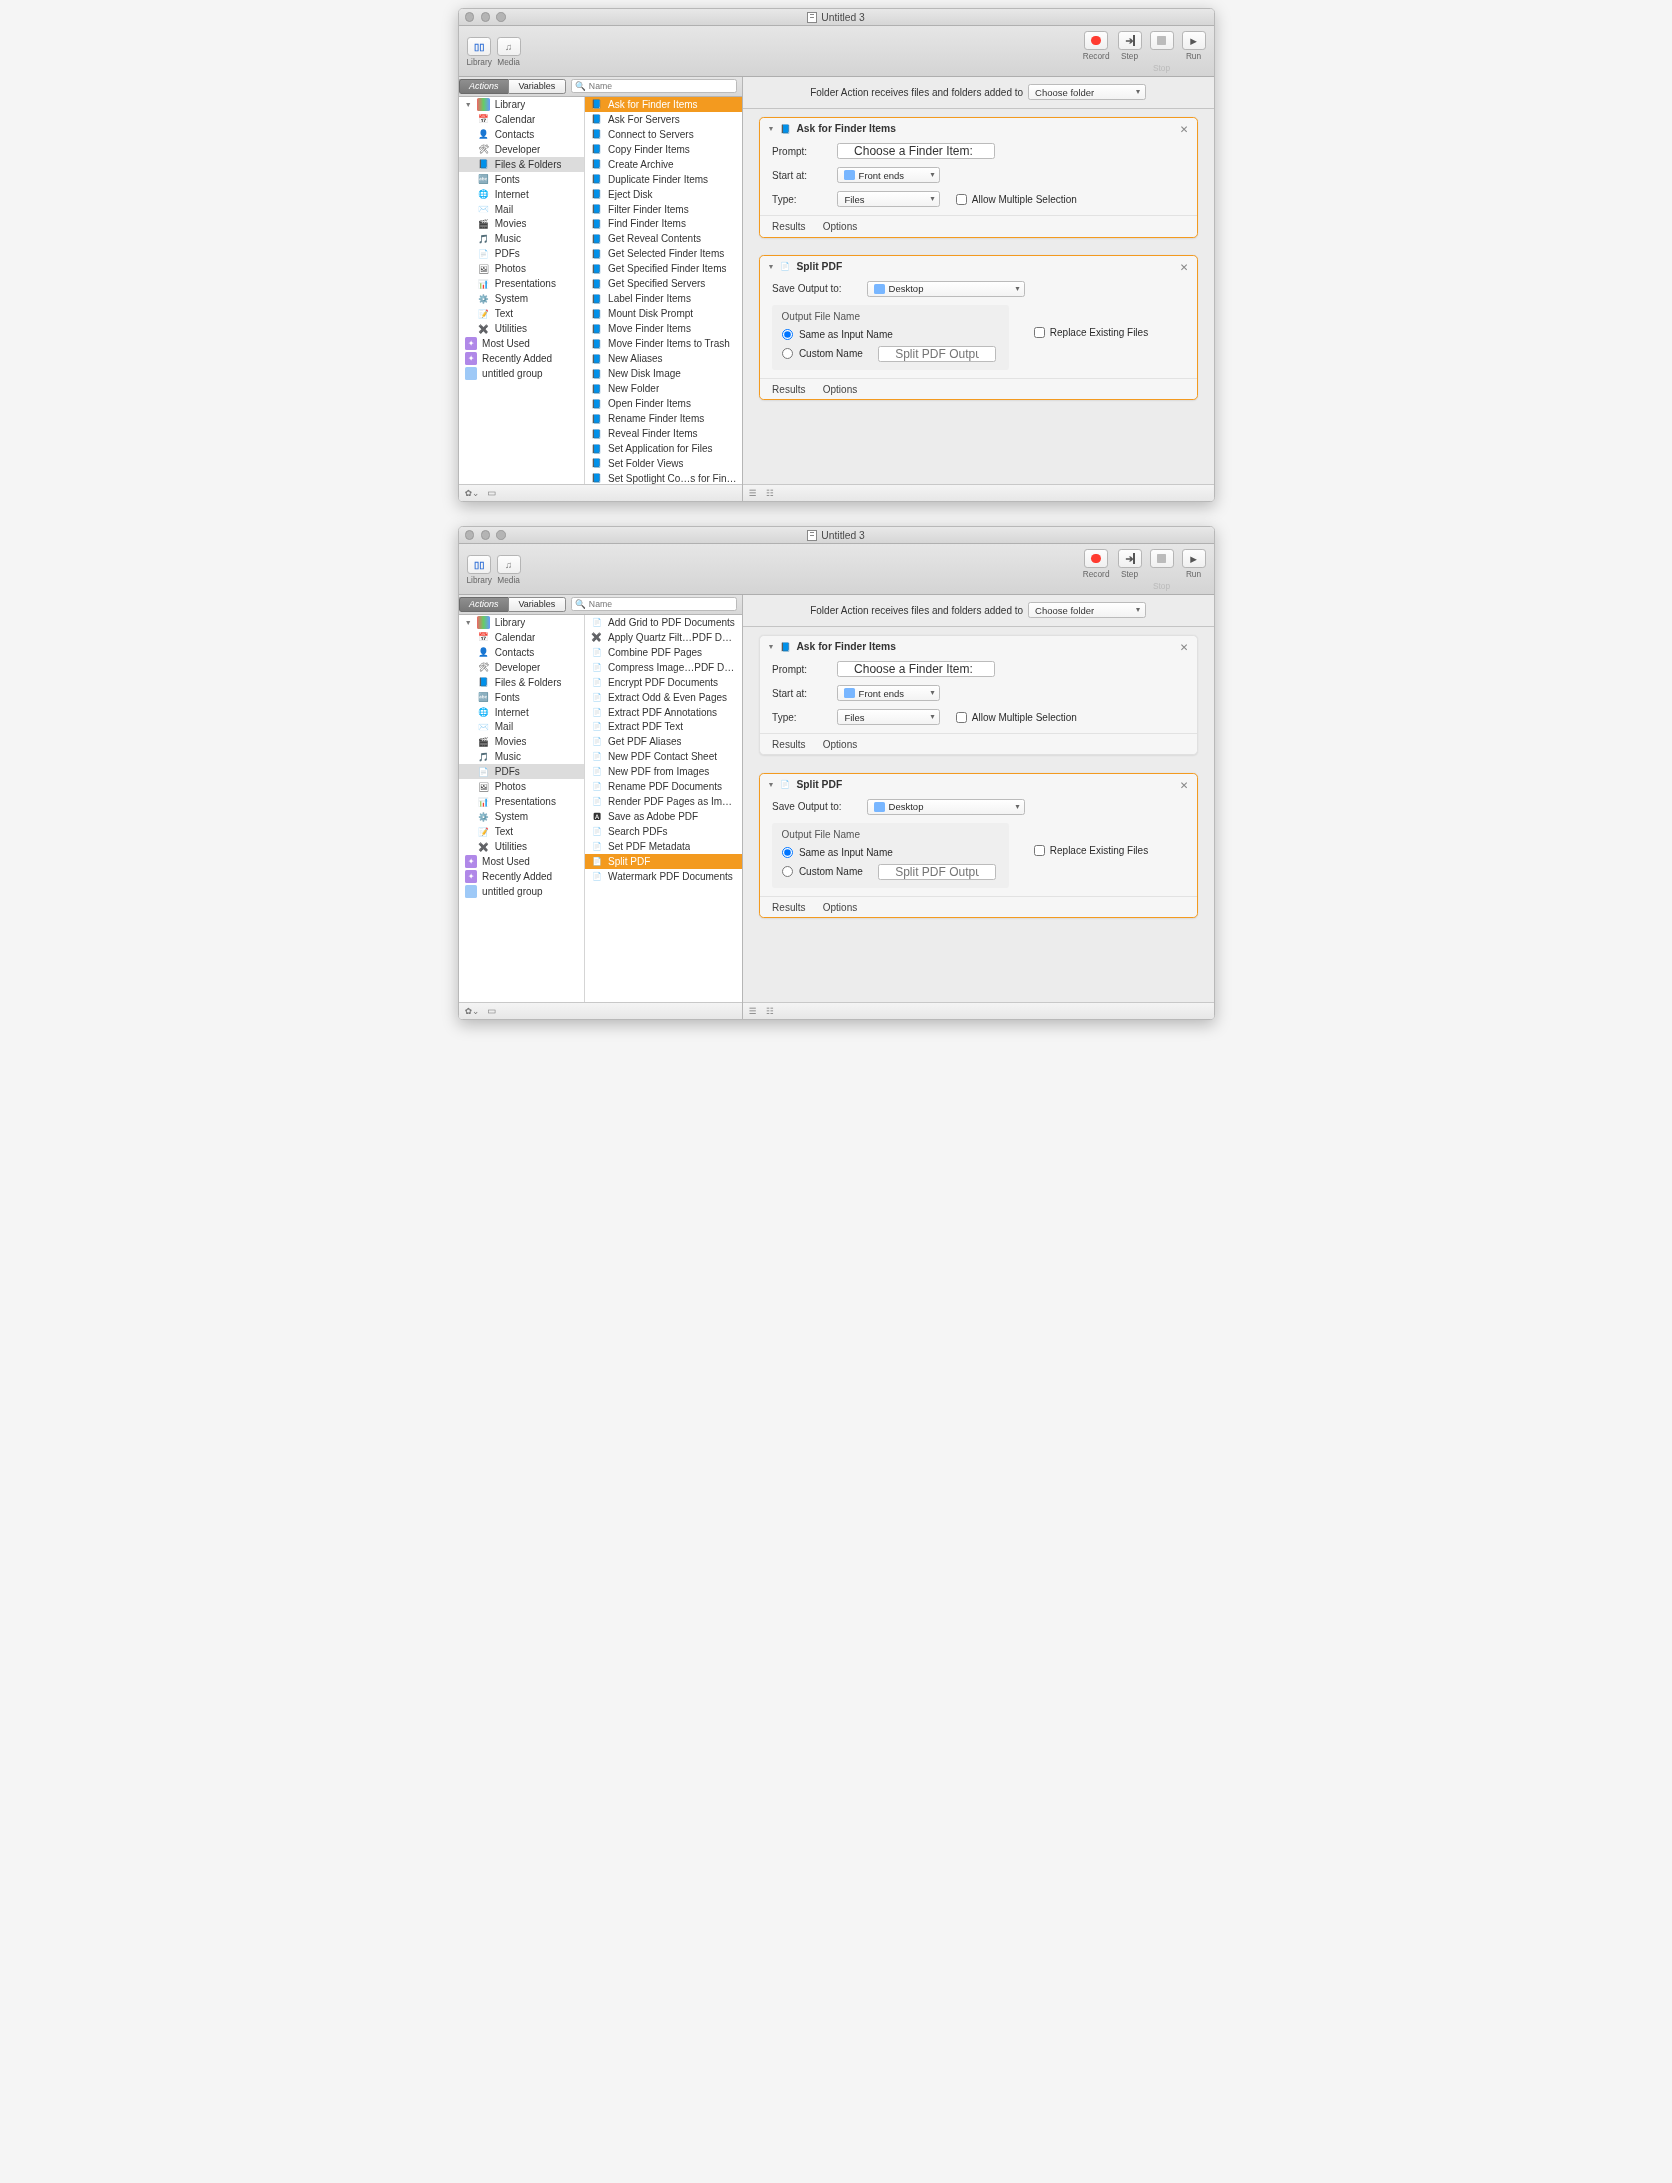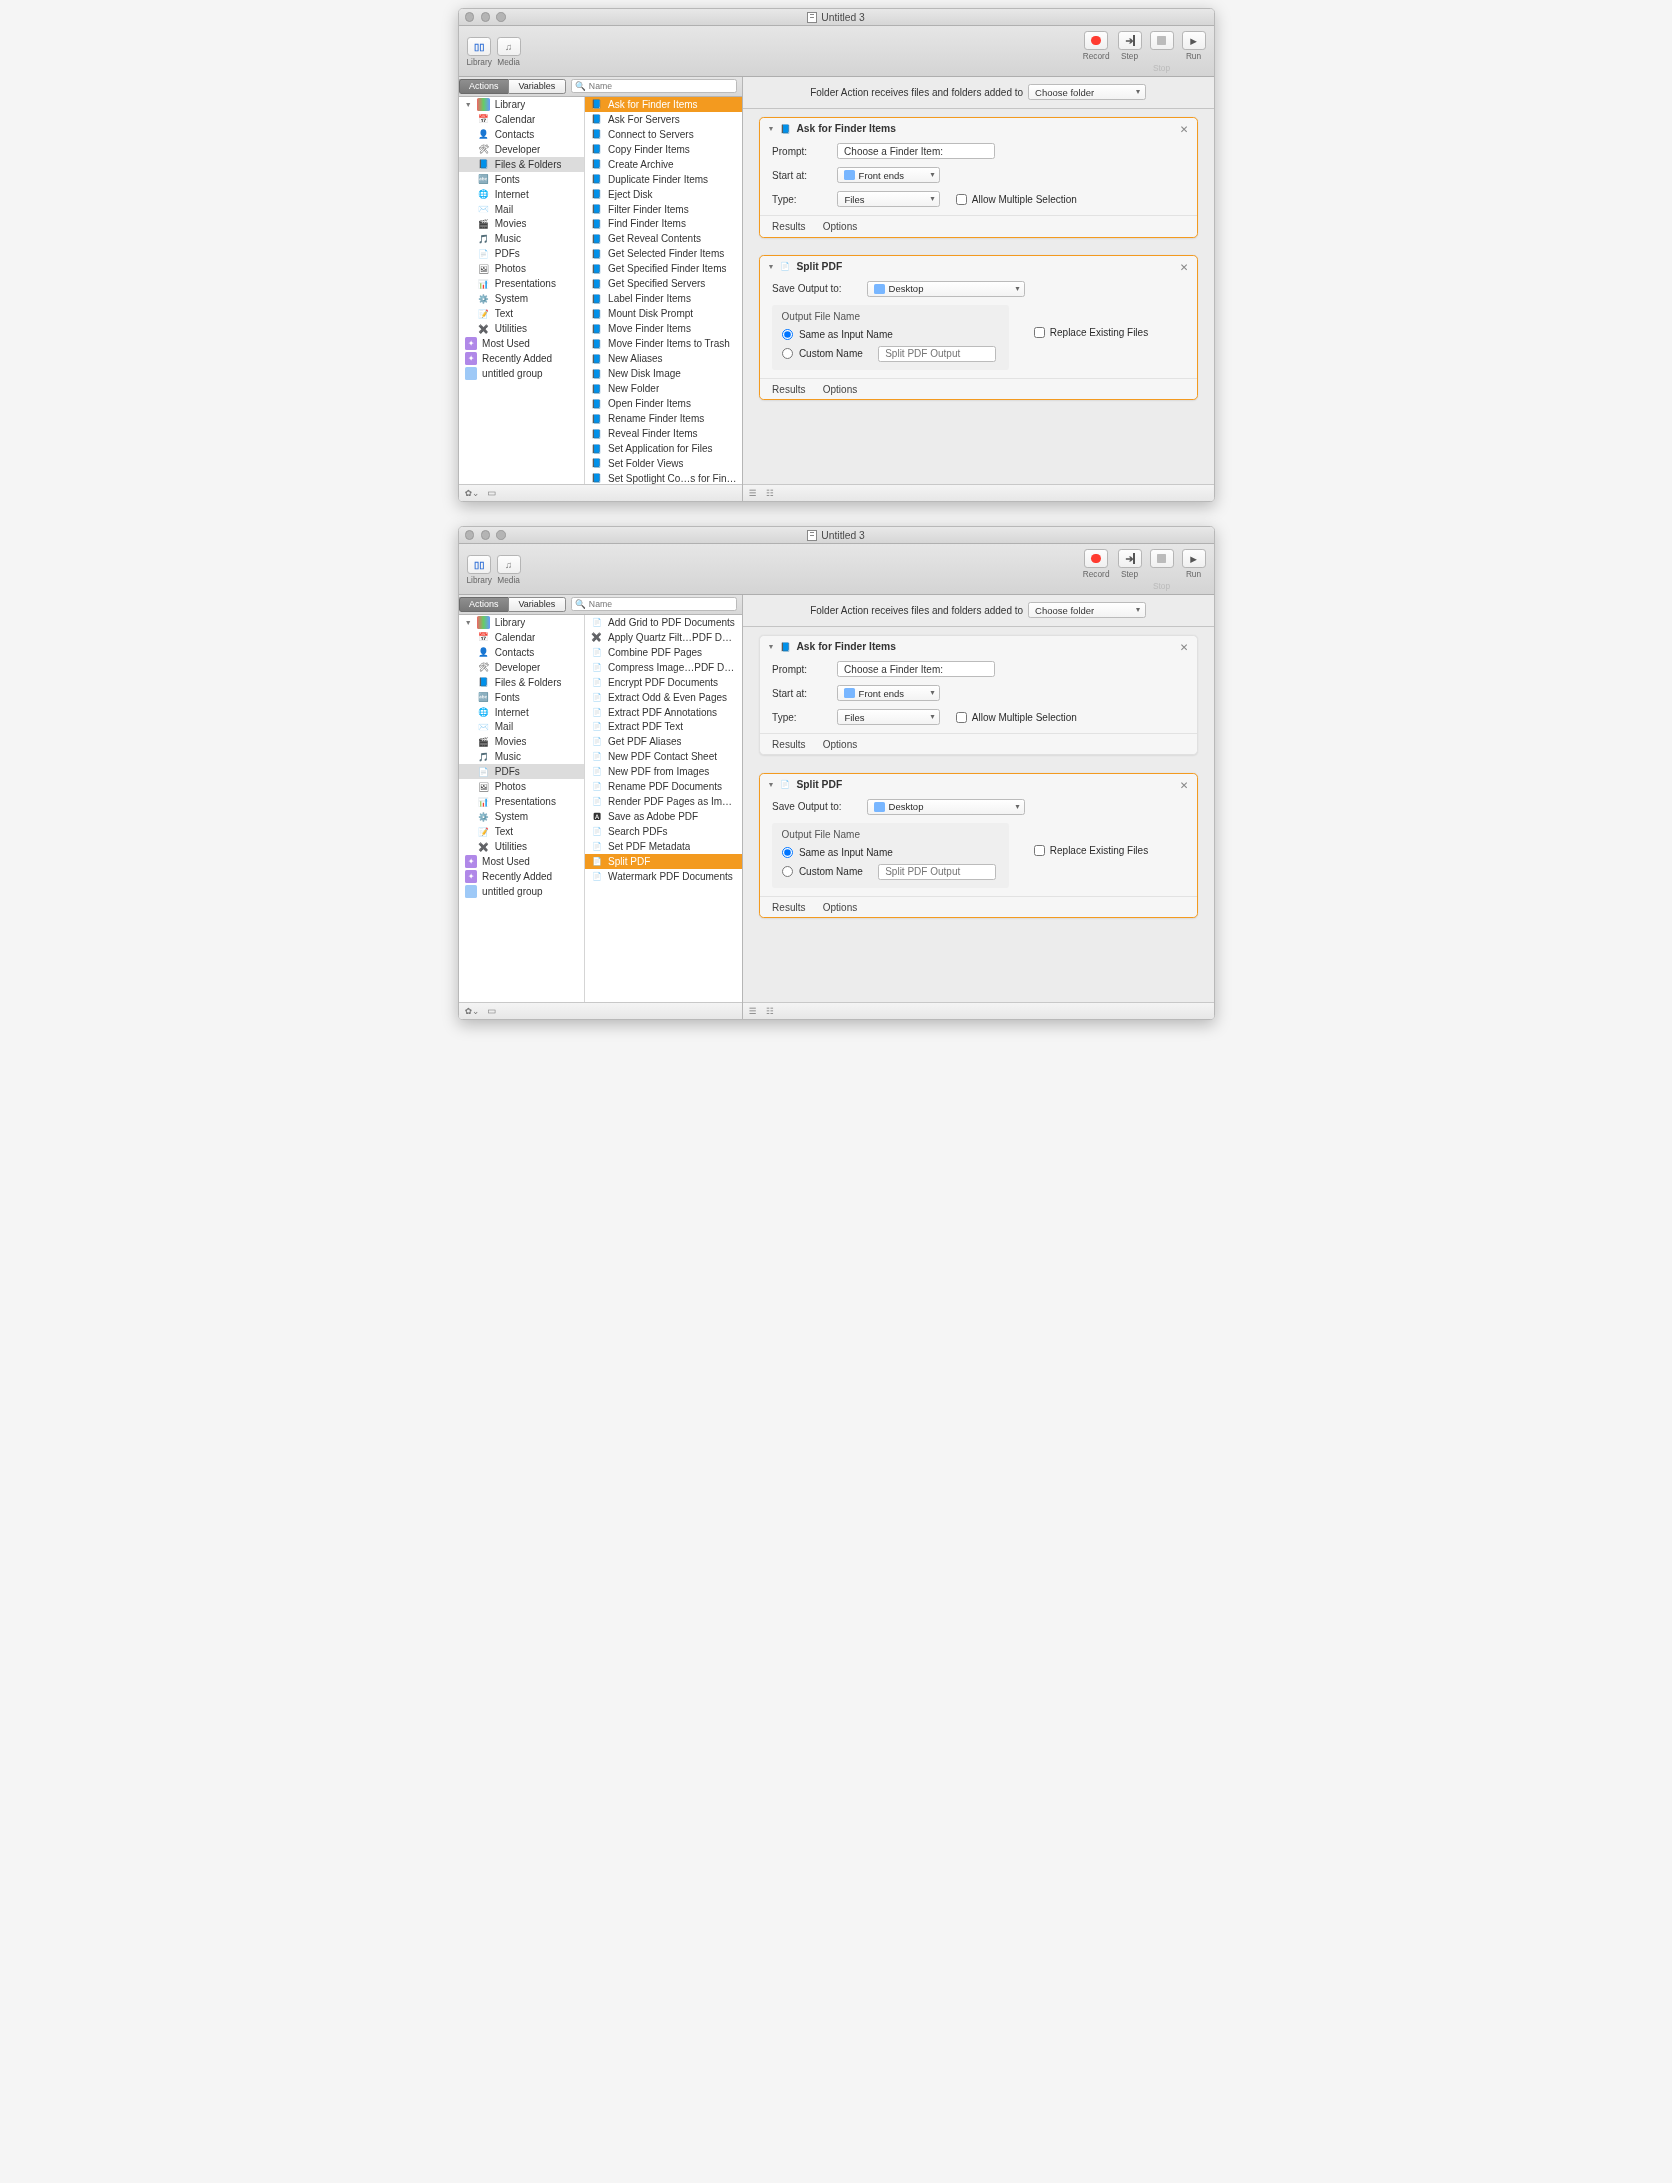--- a/index.html
+++ b/index.html
@@ -81,21 +81,21 @@
     display:flex; align-items:center; background:linear-gradient(#e4e4e4,#d8d8d8);
     border-bottom:0.8px solid #b5b5b5;
   }
   .seg { display:flex; margin:0; }
   .seg-btn {
     font-size:9px; padding:1.6px 9.5px; border:0.8px solid #8c8c8c; background:linear-gradient(#fdfdfd,#eaeaea);
     cursor:pointer;
   }
   .seg-btn:first-child { border-radius:2.4px 0 0 2.4px; border-right:none; }
   .seg-btn:last-child { border-radius:0 2.4px 2.4px 0; }
-  .seg-btn.selected { background:linear-gradient(#8f8f8f,#777); color:#fff; border-color:#6a6a6a; }
+  .seg-btn.selected { background:linear-gradient(#8f8f8f,#777); color:#fff; border-color:#6a6a6a;font-style:italic; }
   .search-wrap { flex:1; padding:2.4px 4.7px; }
   .search {
     width:100%; height:14px; border:0.8px solid #bbb; border-radius:2.4px;
     padding:0 4.7px 0 17.3px; font-size:8.7px; background:#fff;
   }
   .search-wrap { position:relative; }
   .mag { position:absolute; left:9.5px; top:4px; font-size:8.7px; color:#999; }
 
   
   .lists { flex:1; display:flex; min-height:0; }
@@ -149,22 +149,22 @@
   .action-card.active { border:1.6px solid #f39a1f; }
   .card-hd {
     display:flex; align-items:center; gap:4.7px; padding:4.7px 8px; font-size:10.3px; font-weight:600; color:#333;
   }
   .card-hd .close { margin-left:auto; color:#888; cursor:pointer; font-weight:normal; }
   .card-body { padding:3.2px 12.6px 8px 12.6px; display:flex; flex-direction:column; gap:8px; font-size:10px; }
   .form-row { display:flex; align-items:center; gap:8px; }
   .form-row .lab { width:57px; color:#333; }
   .form-row .lab2 { width:87px; color:#333; }
   .text-field {
-    height:16px; border:0.8px solid #bbb; border-radius:2.4px; background:#fff; padding:0 6px;
-    font-size:10px; color:#333;
+    height:16px; border:0.8px solid #bbb; border-radius:2.4px; background:#fff; padding:0 16px;
+    font-size:12px; color:#333;
   }
   .cb { width:11px; height:11px; }
   .radio-input { width:11px; height:11px; }
   .card-ft {
     border-top:0.8px solid #e2e2e2; padding:4.7px 12.6px; display:flex; gap:17.3px; font-size:10px; color:#444; font-weight:500;text-align:center;
   }
   .output-block {
     background:#efefef; border-radius:3.2px; padding:6.3px 9.5px 8px 9.5px; display:flex; flex-direction:column; gap:6.3px;
     width: 237px;
   }

